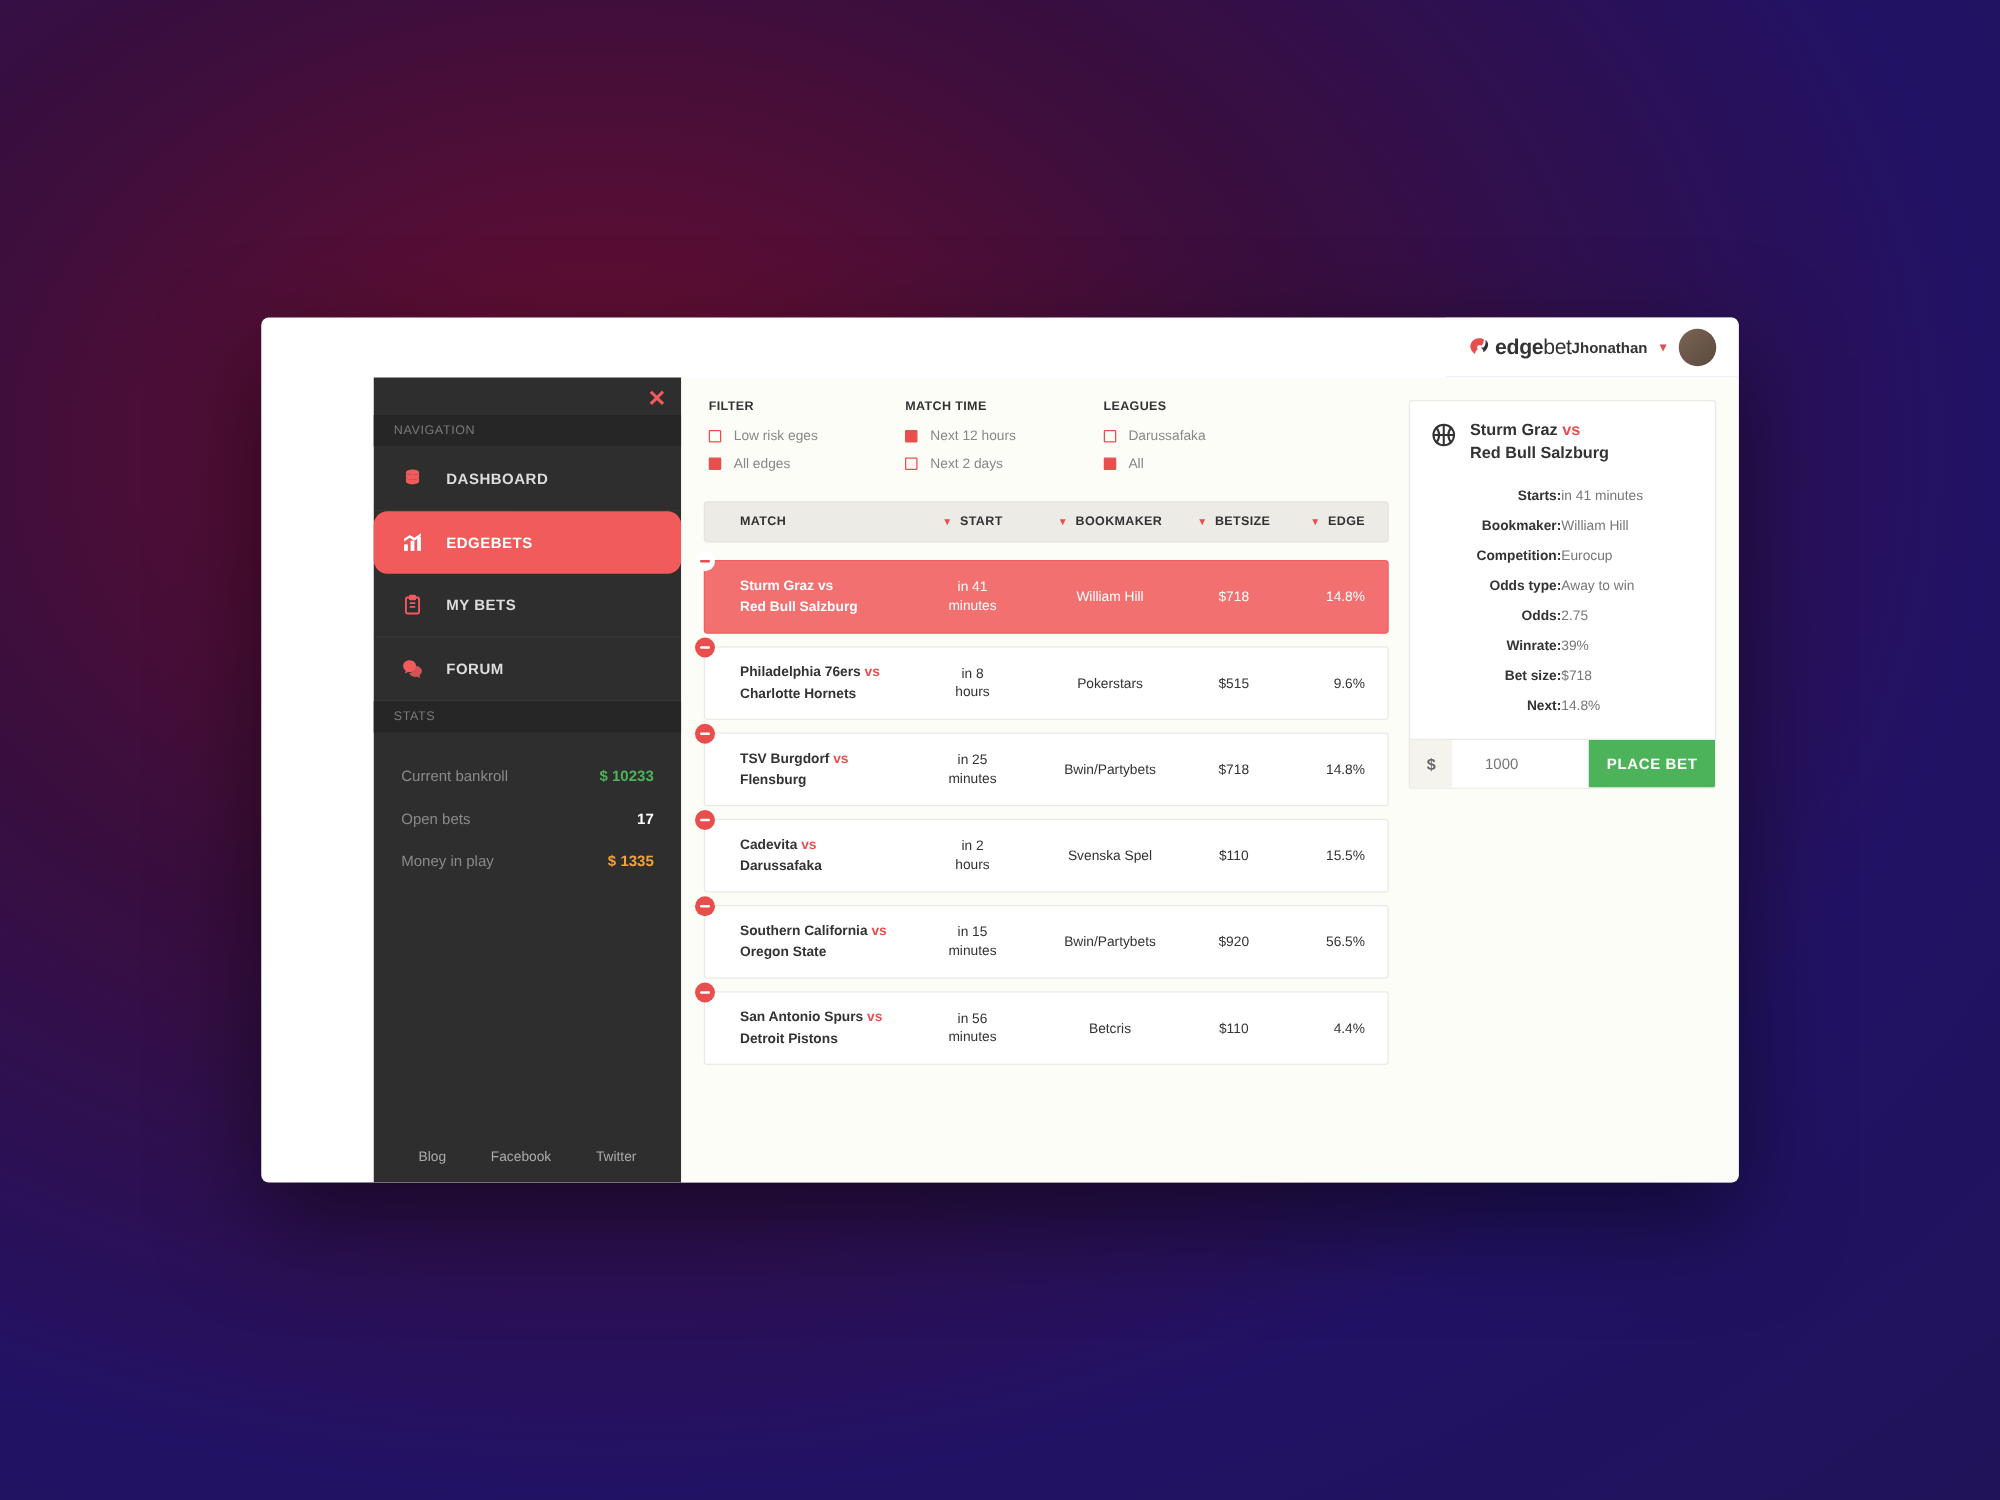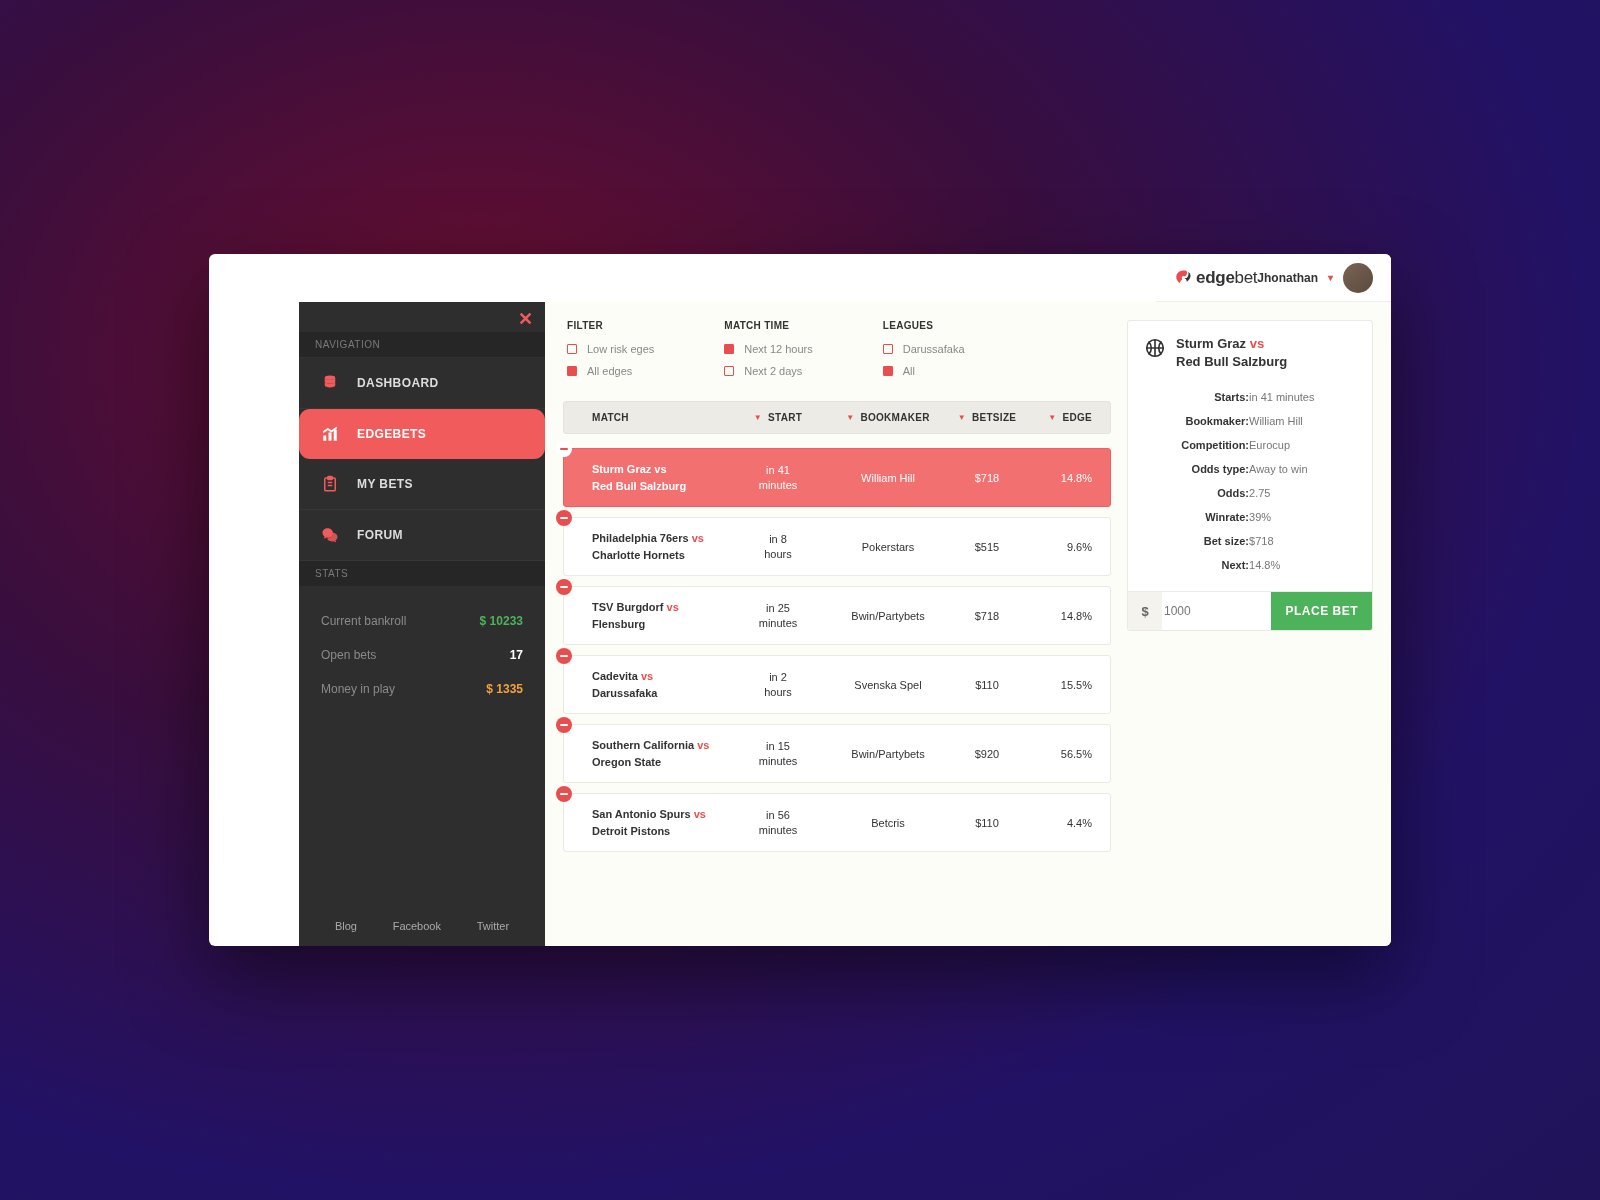--- a/index.html
+++ b/index.html
@@ -95,21 +95,21 @@
 .panel-head { display: flex; gap: 10px; padding: 14px 16px 10px; align-items: flex-start; }
 .ball-icon { width: 22px; height: 22px; flex-shrink: 0; margin-top: 2px;}
 .panel-title { font-size: 13px; font-weight: 700; color: #333; line-height: 1.4; }
 .panel-title .vs2 { color: #e94e4e; }
 .panel-body { padding: 4px 16px 14px; }
 .prow { display: flex; justify-content: space-between; font-size: 11px; padding: 6px 0; }
 .prow .k { color: #333; font-weight: 700; text-align: right; width: 108px;}
 .prow .v { color: #777; width: 110px; }
 .bet-action { display: flex; border-top: 1px solid #eae9e3; }
 .cur { width: 34px; display: flex; align-items: center; justify-content: center; font-size: 13px; font-weight: 700; color: #666; background: #f4f3ee;}
-.amt { flex: 1; border: none; background: #fff; padding: 12px 2px; font-size: 12px; color: #999; outline: none; width: 60px;}
+.amt { flex: 1; border: none; background: #fff; padding: 12px 26px; font-size: 12px; color: #999; outline: none; width: 60px;}
 .place { background: #4db35a; color: #fff; border: none; font-size: 12px; font-weight: 700; letter-spacing: 0.5px; padding: 0 14px; cursor: pointer; }
 </style>
 </head>
 <body>
 
 <div class="window">
   <div class="topbar">
     <div class="logo">
       <svg class="logo-icon" viewBox="0 0 24 24">
           <path fill="#e94e4e" d="M12 2C7 2 3 6 3 11c0 3 2 6 5 8 0-2 1-4 3-5-1-1-1-3 0-4s3-1 4 0c2-2 3-5 2-7-1-1-3-1-5-1z"></path>

